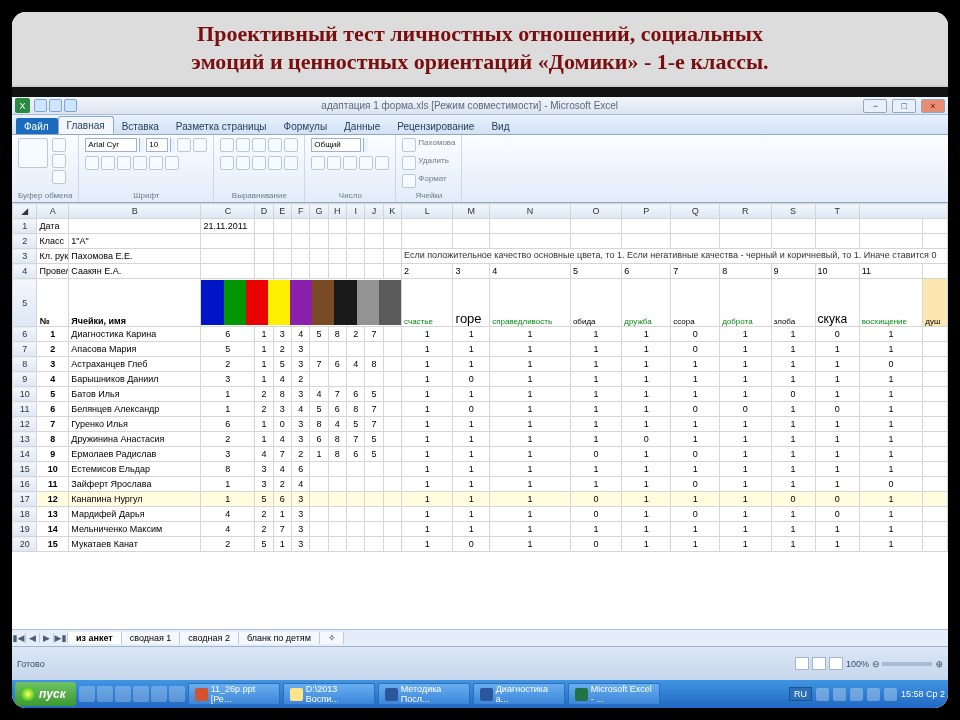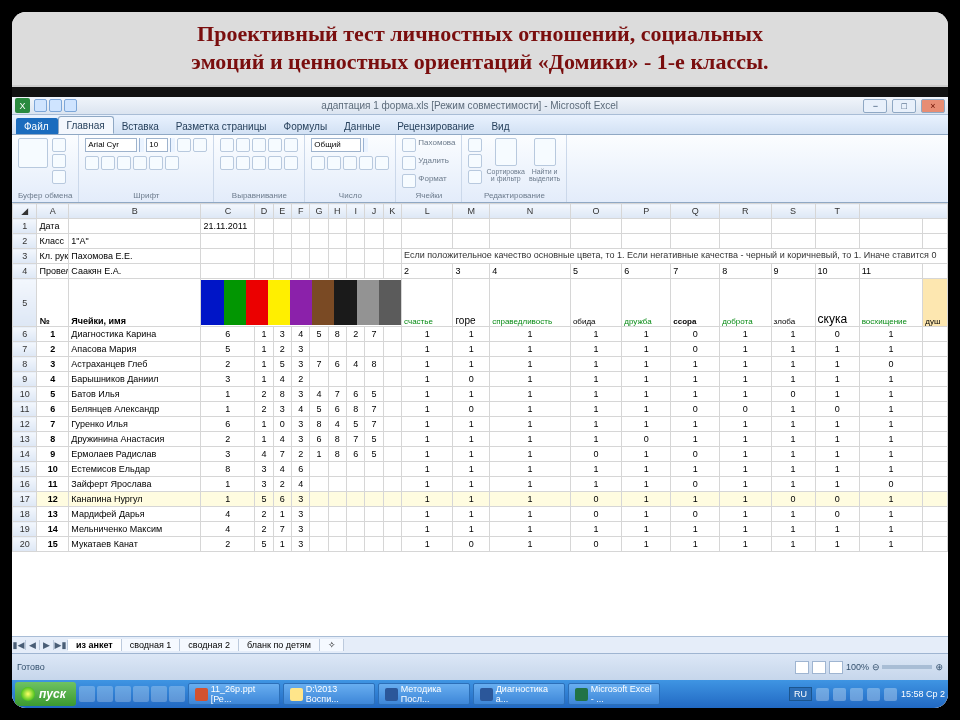--- a/index.html
+++ b/index.html
@@ -41,21 +41,21 @@
 .colorbar-cell { padding:0 !important; height:45px !important; }
 .colorbar { display:flex; height:45px; width:100%; }
 .colorbar span { flex:1; }
 .yl-row td { background:#fffce0; }
 .note-merge { font-size:8px; color:#333; line-height:1.1; white-space:normal; }
 .sheet-tabs { display:flex; align-items:center; background:#e5edf9; border-top:1px solid #a9bdd6; height:17px; font-size:9px; }
 .sheet-tabs .nav { display:flex; }
 .sheet-tabs .nav span { width:14px; text-align:center; border-right:1px solid #bccadd; color:#4a5e76; cursor:pointer; }
 .sh-tab { padding:1px 8px; border-right:1px solid #bccadd; background:#f5f9ff; cursor:pointer; }
 .sh-tab.act { background:#fff; font-weight:bold; }
-.statusbar { display:flex; align-items:center; background:linear-gradient(#dce7f6,#c6d6eb); border-top:1px solid #9fb5d1; height:27px; font-size:9px; padding:0 5px; justify-content:space-between; color:#34506d; }
+.statusbar { display:flex; align-items:center; background:linear-gradient(#dce7f6,#c6d6eb); border-top:1px solid #9fb5d1; height:34px; font-size:9px; padding:0 5px; justify-content:space-between; color:#34506d; }
 .zoom { display:flex; align-items:center; gap:3px; }
 .zoom .vbtn { width:14px; height:13px; border:1px solid #9fb5d1; background:#fff; }
 .taskbar { height:28px; background:linear-gradient(#3f95e3,#2168c2); display:flex; align-items:center; padding:0 3px; gap:3px; }
 .start { background:linear-gradient(#6ec263,#3b9a30); color:#fff; height:24px; display:flex; align-items:center; padding:0 10px 0 6px; border-radius:3px; font-weight:bold; font-size:12px; font-style:italic; }
 .ql { display:flex; gap:2px; }
 .ql span { width:16px; height:16px; background:rgba(255,255,255,.25); border-radius:2px; }
 .tb-task { height:22px; padding:0 6px; background:linear-gradient(#68aef0,#3d86d8); color:#fff; border:1px solid #2c6fb8; border-radius:2px; font-size:9px; display:flex; align-items:center; overflow:hidden; max-width:92px; gap:3px; }
 .tb-task .ic { width:13px; height:13px; background:#fff; border-radius:2px; flex-shrink:0; }
 .tb-task.ppt .ic { background:#d35230; }
 .tb-task.fld .ic { background:#ffe58a; }
@@ -180,40 +180,20 @@
             <div class="row-c">
                 <span class="fake-btn"></span>
                 <span class="lbl" style="font-size:8px">Удалить</span>
               </div>
             <div class="row-c">
                 <span class="fake-btn"></span>
                 <span class="lbl" style="font-size:8px">Формат</span>
               </div>
           </div>
           <div class="lbl">Ячейки</div>
-        </div>
-        <div class="rgroup">
-          <div class="tools">
-            <span class="cluster">
-                <span class="fake-btn"></span>
-                <span class="fake-btn"></span>
-                <span class="fake-btn"></span>
-              </span>
-            <span class="cluster" style="align-items:center">
-                <span class="fake-btn t"></span>
-                <span class="lbl" style="font-size:7px;white-space:pre">Сортировка
-и фильтр</span>
-              </span>
-            <span class="cluster" style="align-items:center">
-                <span class="fake-btn t"></span>
-                <span class="lbl" style="font-size:7px;white-space:pre">Найти и
-выделить</span>
-              </span>
-          </div>
-          <div class="lbl">Редактирование</div>
         </div>
       </div>
 
 
       <div class="grid-wrap">
         <table class="grid" id="grid">
           <colgroup>
             <col style="width:20px">
               <col style="width:26px">
               <col style="width:108px">
@@ -366,25 +346,25 @@
                     <span style="background:#eb0000"></span>
                     <span style="background:#ffef00"></span>
                     <span style="background:#8b21aa"></span>
                     <span style="background:#7a4a24"></span>
                     <span style="background:#1a1a1a"></span>
                     <span style="background:#939393"></span>
                     <span style="background:#5b5b5b"></span>
                   </div>
                 </td>
                 <td style="vertical-align: bottom; font-size: 8px; color: rgb(7, 138, 20);">счастье</td>
-                <td style="vertical-align: bottom; font-size: 10px;">горе</td>
+                <td style="vertical-align: bottom; font-size: 13px;">горе</td>
                 <td style="vertical-align: bottom; font-size: 8px; color: rgb(7, 138, 20);">справедливость</td>
                 <td style="vertical-align: bottom; font-size: 8px;">обида</td>
                 <td style="vertical-align: bottom; font-size: 8px; color: rgb(7, 138, 20);">дружба</td>
-                <td style="vertical-align: bottom; font-size: 8px; font-weight: bold;">ссора</td>
+                <td style="vertical-align: bottom; font-size: 8px;">ссора</td>
                 <td style="vertical-align: bottom; font-size: 8px; color: rgb(7, 138, 20);">доброта</td>
                 <td style="vertical-align: bottom; font-size: 8px;">злоба</td>
                 <td style="vertical-align: bottom; font-size: 12px;">скука</td>
                 <td style="vertical-align: bottom; font-size: 8px; color: rgb(7, 138, 20);">восхищение</td>
                 <td style="vertical-align: bottom; font-size: 8px; background: rgb(253, 231, 176);">душ</td>
               </tr>
               <tr>
                 <th class="rowh">6</th>
                 <td style="text-align:center;font-weight:bold">1</td>
                 <td>Диагностика Карина</td>

